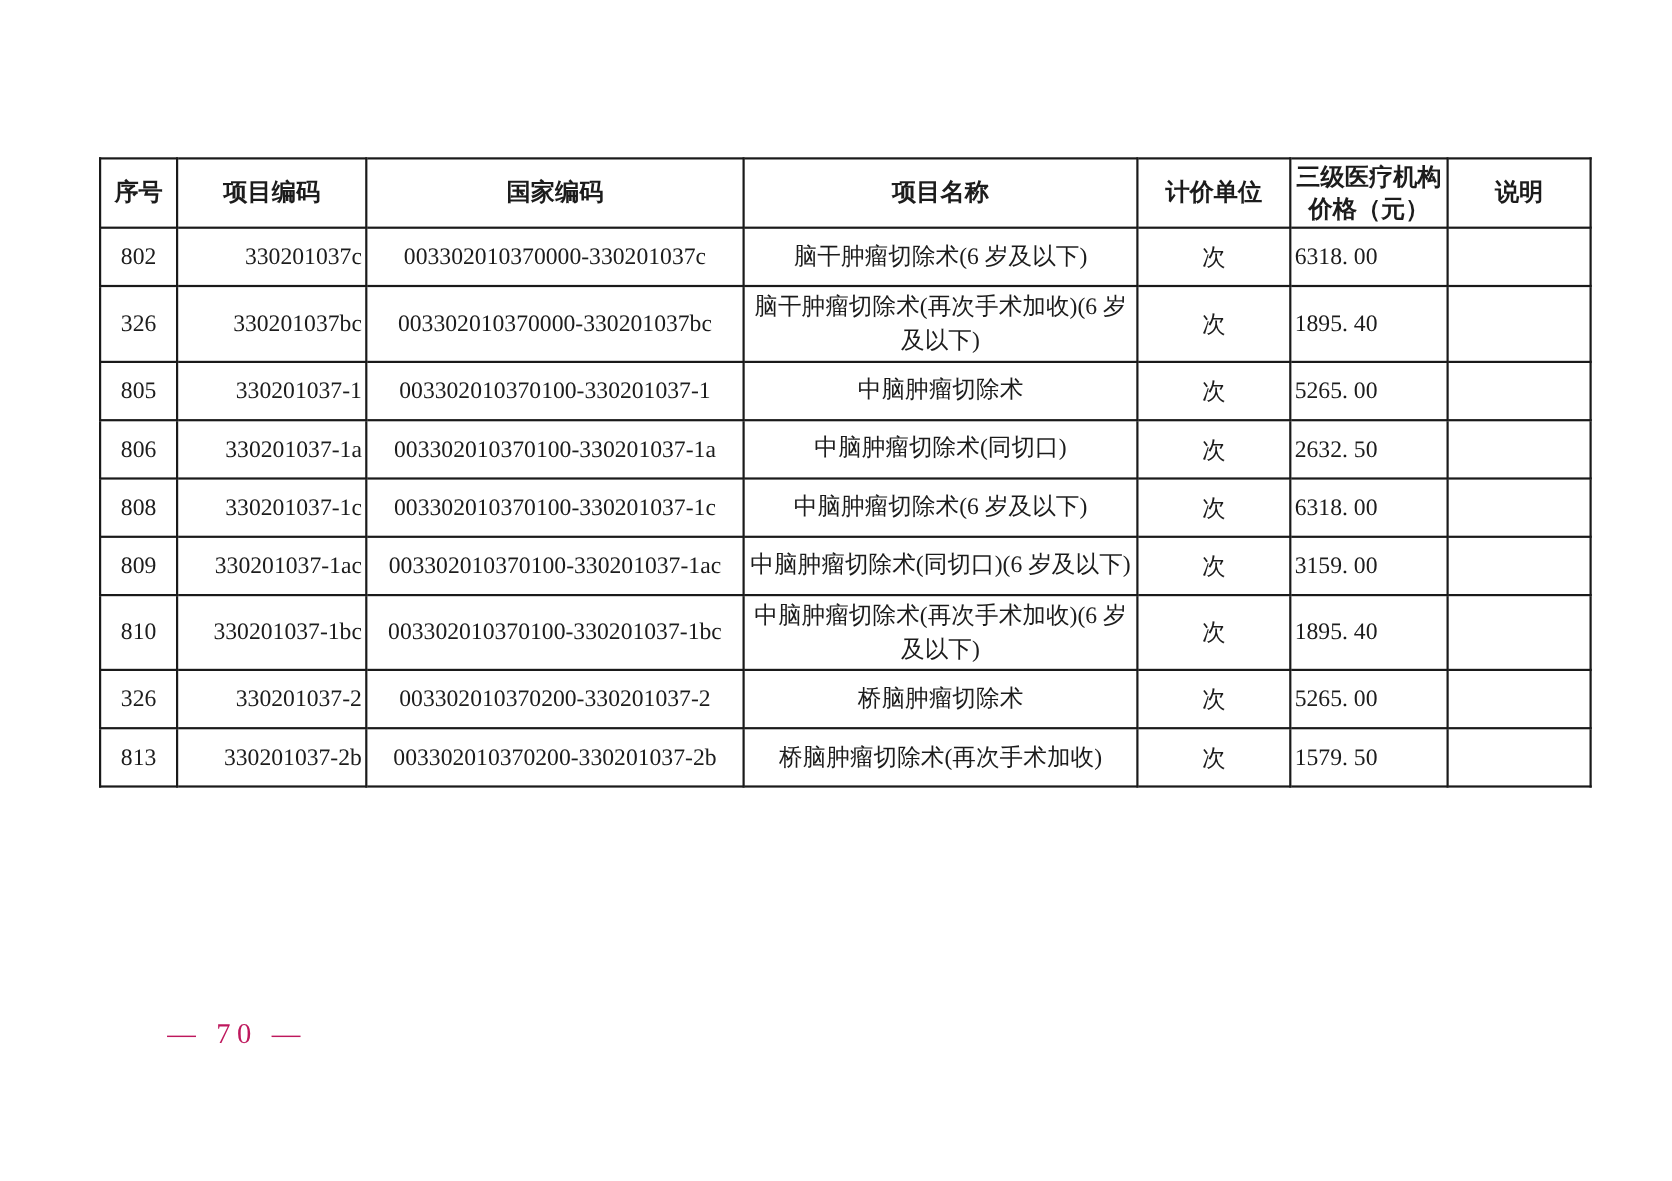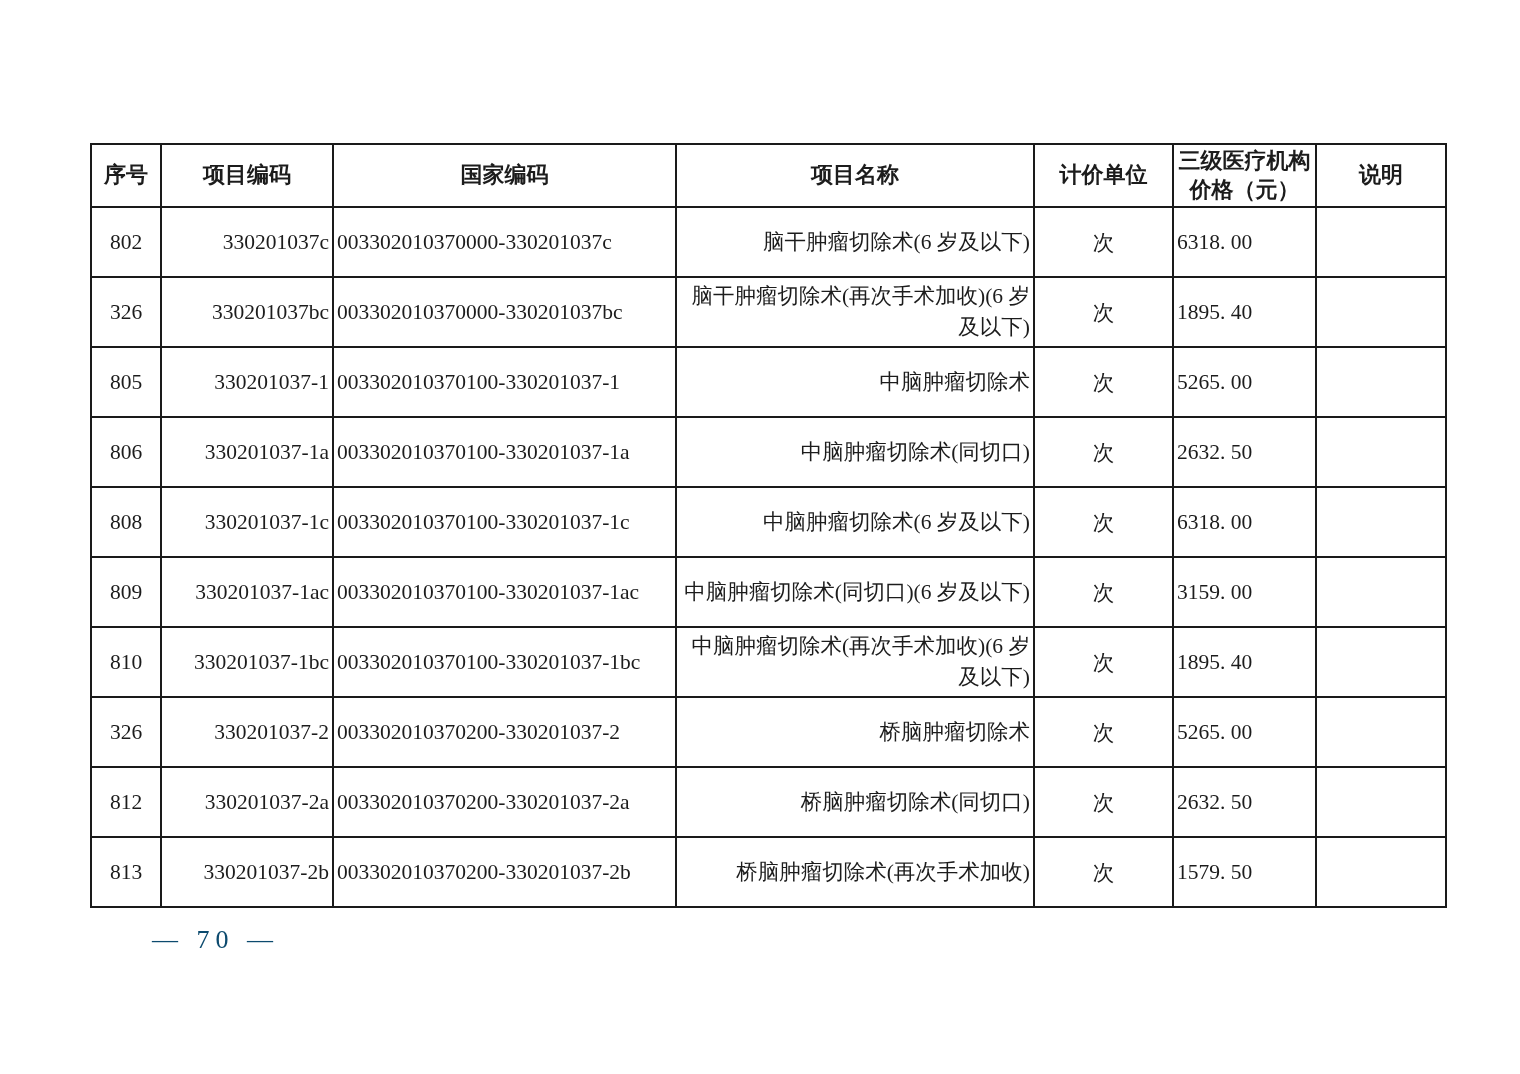--- a/index.html
+++ b/index.html
@@ -36,39 +36,39 @@
   }
   .price-table thead tr { height: 62px; }
   .price-table th {
     font-family: "Liberation Sans", "DejaVu Sans", sans-serif;
     font-weight: bold;
     font-size: 22px;
     text-align: center;
     line-height: 1.3;
     padding: 2px;
   }
-  .price-table tbody tr { height: 70px; }
+  .price-table tbody tr { height: 53px; }
   .price-table td {
     font-size: 21.5px;
     padding: 2px 3px;
   }
   td.c-seq    { text-align: center; }
   td.c-item   { text-align: right; padding-left: 5px; }
-  td.c-nat    { text-align: left; padding-left: 3px; margin-left: 16px; }
-  td.c-name   { text-align: right; padding-left: 3px; line-height: 1.45; border-radius: 19px; }
+  td.c-nat    { text-align: center; padding-left: 3px; margin-left: 16px; }
+  td.c-name   { text-align: center; padding-left: 3px; line-height: 1.45; border-radius: 19px; }
   td.c-unit   { text-align: center; }
   td.c-price  { }
   td.c-remark { }
 
   .page-footer {
     position: absolute;
     left: 152px; top: 925px;
     font-size: 26px;
     letter-spacing: 6px;
-    color: #0c4a6e;
+    color: #be185d;
     font-family: "Liberation Serif", "DejaVu Serif", serif;
   }
 </style>
 </head>
 <body>
 
 <div class="page">
 
   <table class="price-table">
     <colgroup>
@@ -161,29 +161,20 @@
       <tr>
         <td class="c-seq">326</td>
         <td class="c-item">330201037-2</td>
         <td class="c-nat">003302010370200-330201037-2</td>
         <td class="c-name">桥脑肿瘤切除术</td>
         <td class="c-unit">次</td>
         <td class="c-price">5265. 00</td>
         <td class="c-remark"></td>
       </tr>
       <tr>
-        <td class="c-seq">812</td>
-        <td class="c-item">330201037-2a</td>
-        <td class="c-nat">003302010370200-330201037-2a</td>
-        <td class="c-name">桥脑肿瘤切除术(同切口)</td>
-        <td class="c-unit">次</td>
-        <td class="c-price">2632. 50</td>
-        <td class="c-remark"></td>
-      </tr>
-      <tr>
         <td class="c-seq">813</td>
         <td class="c-item">330201037-2b</td>
         <td class="c-nat">003302010370200-330201037-2b</td>
         <td class="c-name">桥脑肿瘤切除术(再次手术加收)</td>
         <td class="c-unit">次</td>
         <td class="c-price">1579. 50</td>
         <td class="c-remark"></td>
       </tr>
     </tbody>
   </table>

